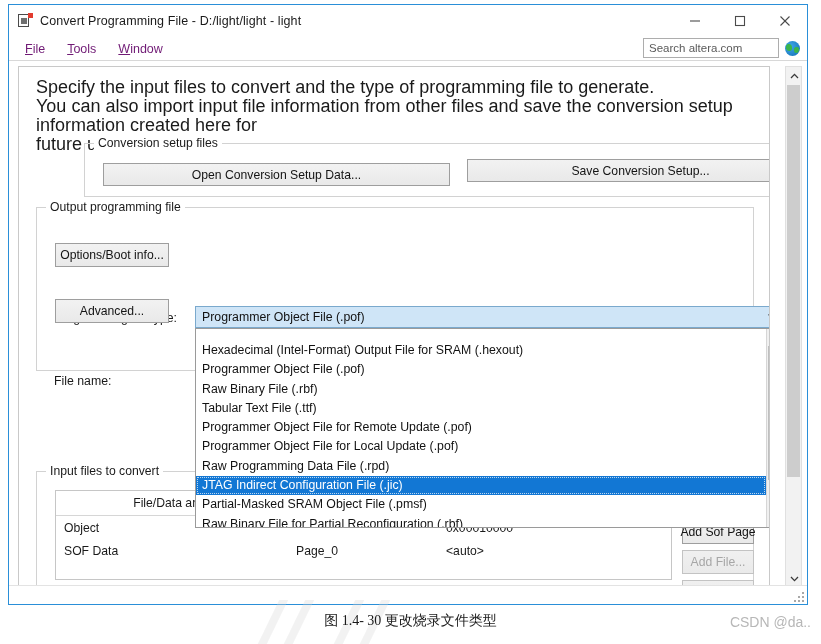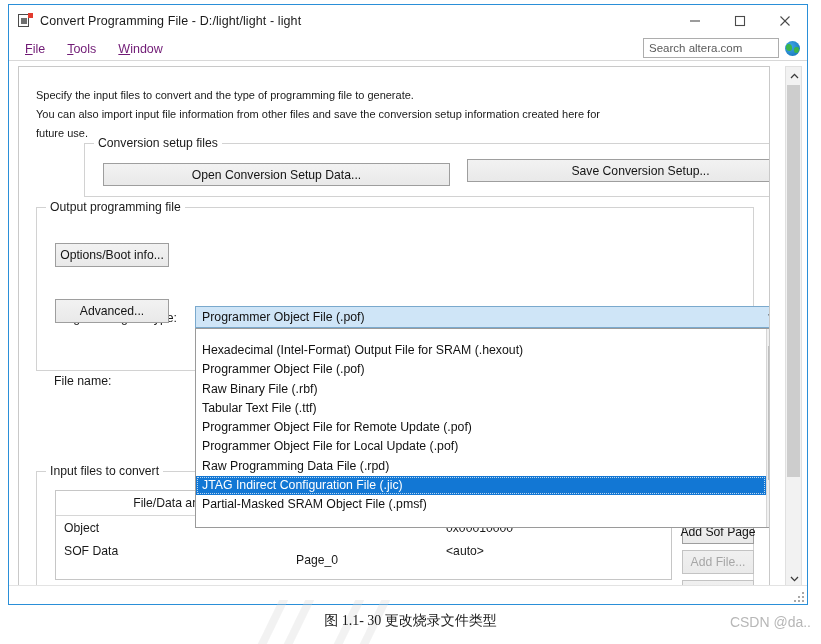--- a/index.html
+++ b/index.html
@@ -161,24 +161,23 @@
     border: 1px solid #c9c9c9;
     background: #ffffff;
     box-sizing: border-box;
     overflow: hidden;
   }
 
   .intro {
     position: absolute;
     left: 17px; top: 11px;
     width: 700px;
-    font-size: 11px;
+    font-size: 18px;
     color: #1a1a1a;
     line-height: 19px;
-    margin-top: 8px;
   }
 
   
   .group {
     position: absolute;
     border: 1px solid #d2d2d2;
     box-sizing: border-box;
   }
   .group > .glabel {
     position: absolute;
@@ -338,21 +337,21 @@
   .td {
     font-size: 12.2px;
     color: #1a1a1a;
     display: flex;
     align-items: center;
     box-sizing: border-box;
     padding-left: 8px;
     height: 100%;
   }
   .col-0 { width: 232px; }
-  .col-1 { width: 150px; margin-top: 9px; }
+  .col-1 { width: 150px; }
   .col-2 { width: 132px; }
   .col-3 { flex: 1 1 auto; }
   .th.col-0 { justify-content: center; }
 
   #btn-add-hex  { position:absolute; left: 645px; top: 18px; width: 72px; height: 24px; }
   #btn-add-sof  { position:absolute; left: 645px; top: 48px; width: 72px; height: 24px; }
   #btn-add-file { position:absolute; left: 645px; top: 78px; width: 72px; height: 24px; }
   #btn-remove   { position:absolute; left: 645px; top: 108px; width: 72px; height: 24px; }
 
   
@@ -505,20 +504,21 @@
             <div class="dd-list" id="dd-list">
                 <div class="dd-item">Hexadecimal (Intel-Format) Output File for SRAM (.hexout)</div>
                 <div class="dd-item">Programmer Object File (.pof)</div>
                 <div class="dd-item">Raw Binary File (.rbf)</div>
                 <div class="dd-item">Tabular Text File (.ttf)</div>
                 <div class="dd-item">Programmer Object File for Remote Update (.pof)</div>
                 <div class="dd-item">Programmer Object File for Local Update (.pof)</div>
                 <div class="dd-item">Raw Programming Data File (.rpd)</div>
                 <div class="dd-item selected">JTAG Indirect Configuration File (.jic)</div>
                 <div class="dd-item">Partial-Masked SRAM Object File (.pmsf)</div>
+                <div class="dd-item">Raw Binary File for Partial Reconfiguration (.rbf)</div>
               </div>
             <div class="dd-scroll">
               <div class="sb-arrow up">
                 
               </div>
               <div class="sb-thumb" style="top:17px;height:134px;"></div>
               <div class="sb-arrow down">
                 
               </div>
             </div>
@@ -587,16 +587,16 @@
     </div>
   </div>
 
   <div class="wm-slash">
     <i style="left:0px;"></i>
     <i style="left:26px;"></i>
     <i style="left:76px;"></i>
     <i style="left:102px;"></i>
   </div>
 
-  <div class="caption">图 1.1- 30 更改烧录文件类型</div>
+  <div class="caption">图 1.4- 30 更改烧录文件类型</div>
   <div class="watermark">CSDN @da..</div>
 
 </div>
 
 </body></html>

